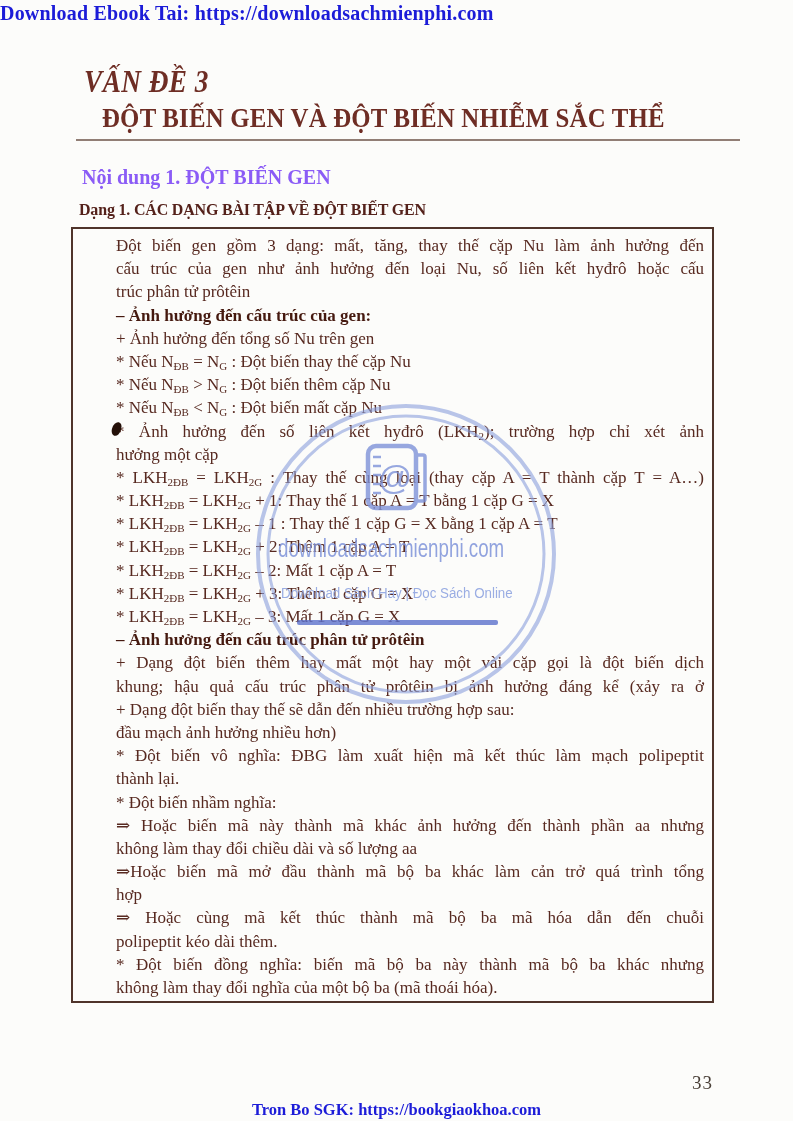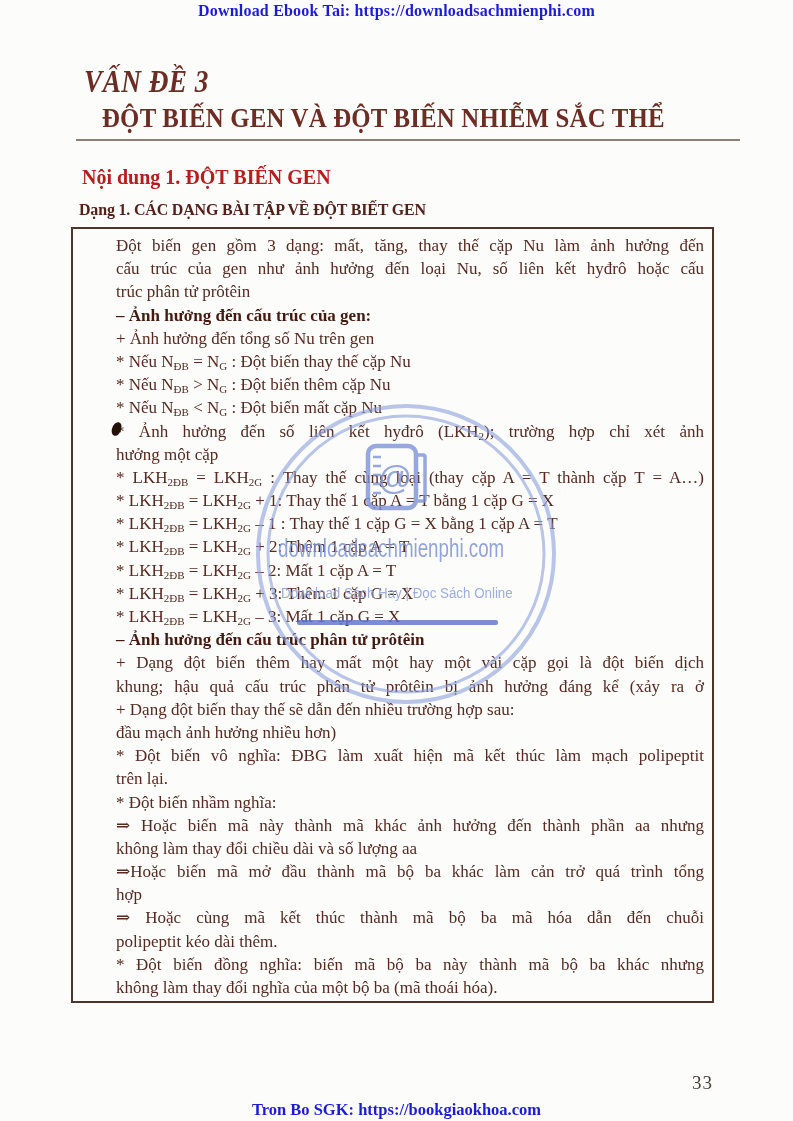--- a/index.html
+++ b/index.html
@@ -5,22 +5,22 @@
   html,body{margin:0;padding:0;}
   body{
     width:793px;height:1121px;position:relative;overflow:hidden;
     background:#fcfcfa;
     font-family:"Liberation Serif","DejaVu Serif",serif;
     color:#582a1f;
   }
   .abs{position:absolute;}
   
   .top-link{
-    top:2px;left:0;width:100%;text-align:center;
-    font-size:16px;font-weight:700;color:#1c1cd8;letter-spacing:.2px;
+    top:2px;left:0;width:100%;text-align:left;
+    font-size:20px;font-weight:700;color:#1c1cd8;letter-spacing:.2px;
   }
   .footer-link{
     top:1100px;left:0;width:100%;text-align:center;
     font-size:16.5px;font-weight:700;color:#1c1cd8;
   }
   .page-number{
     top:1036px;left:692px;font-size:19px;color:#4a4038;letter-spacing:1px;margin-top:36px;
   }
   
   .title1{
@@ -29,21 +29,21 @@
     white-space:nowrap;
   }
   .title2{
     top:103px;left:102px;font-size:27px;font-weight:700;color:#6e2d24;
     white-space:nowrap;transform:scaleX(.92);transform-origin:left;letter-spacing:.2px;
   }
   .title-underline{
     top:139px;left:76px;width:664px;height:2px;background:#6e5448;opacity:.75;
   }
   .sec-h{
-    top:166px;left:82px;font-size:20px;font-weight:700;color:#b91c1c;white-space:nowrap;
+    top:166px;left:82px;font-size:20px;font-weight:700;color:#8b5cf6;white-space:nowrap;
   }
   .sec-sub{
     top:200px;left:79px;font-size:16.5px;font-weight:700;color:#54211a;
     white-space:nowrap;letter-spacing:-.2px;transform:scaleX(.97);transform-origin:left;
   }
   
   .content-box{
     top:227px;left:71px;width:643px;height:776px;box-sizing:border-box;
     border:2px solid #4f342a;
     padding:5px 8px 0 43px;
@@ -107,21 +107,21 @@
       <div class="line">* LKH<sub>2ĐB</sub> = LKH<sub>2G</sub> + 2: Thêm 1 cặp A = T</div>
       <div class="line">* LKH<sub>2ĐB</sub> = LKH<sub>2G</sub> – 2:  Mất 1 cặp A = T</div>
       <div class="line">* LKH<sub>2ĐB</sub> = LKH<sub>2G</sub> + 3: Thêm 1 cặp G = X</div>
       <div class="line">* LKH<sub>2ĐB</sub> = LKH<sub>2G</sub> – 3:  Mất 1 cặp G = X</div>
       <div class="line bold">– Ảnh hưởng đến cấu trúc phân tử prôtêin</div>
       <div class="line jst">+ Dạng đột biến thêm hay mất một hay một vài cặp gọi là đột biến dịch</div>
       <div class="line jst">khung; hậu quả cấu trúc phân tử prôtêin bị ảnh hưởng đáng kể (xảy ra ở</div>
       <div class="line">+ Dạng đột biến thay thế sẽ dẫn đến nhiều trường hợp sau:</div>
       <div class="line">đầu mạch ảnh hưởng nhiều hơn)</div>
       <div class="line jst">* Đột biến vô nghĩa: ĐBG làm xuất hiện mã kết thúc làm mạch polipeptit</div>
-      <div class="line">trên lại.</div>
+      <div class="line">thành lại.</div>
       <div class="line">* Đột biến nhầm nghĩa:</div>
       <div class="line jst">⇒ Hoặc biến mã này thành mã khác ảnh hưởng đến thành phần aa nhưng</div>
       <div class="line">không làm thay đổi chiều dài và số lượng aa</div>
       <div class="line jst">⇒Hoặc biến mã mở đầu thành mã bộ ba khác làm cản trở quá trình tổng</div>
       <div class="line">hợp</div>
       <div class="line jst">⇒ Hoặc cùng mã kết thúc thành mã bộ ba mã hóa dẫn đến chuỗi</div>
       <div class="line">polipeptit kéo dài thêm.</div>
       <div class="line jst">* Đột biến đồng nghĩa:  biến mã bộ ba này thành mã bộ ba khác nhưng</div>
       <div class="line">không làm thay đổi nghĩa của một bộ ba (mã thoái hóa).</div>
     </div>

